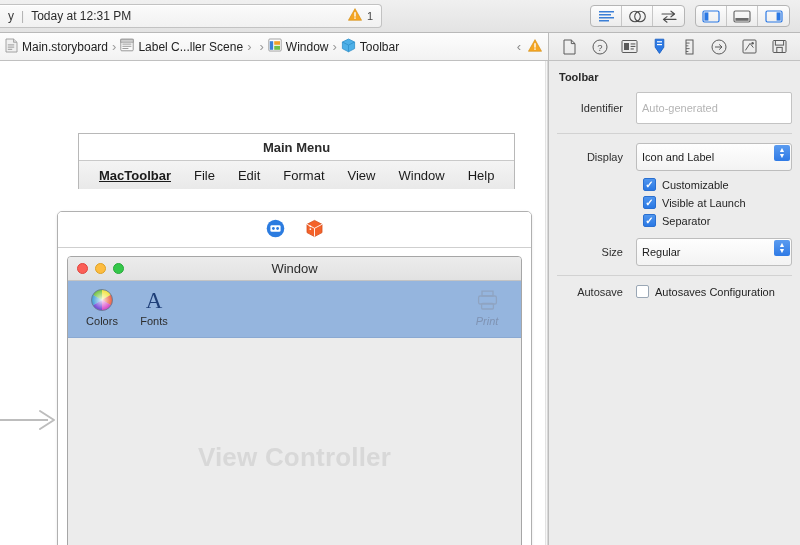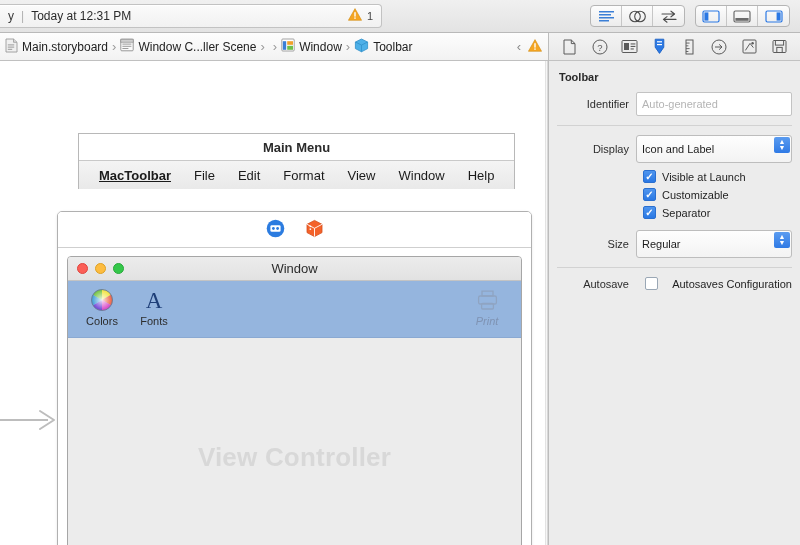--- a/index.html
+++ b/index.html
@@ -155,25 +155,25 @@
   .insp-tabs {
     height: 28px; display:flex; align-items:center; justify-content:space-around;
     background: linear-gradient(180deg,#f3f3f3,#e8e8e8);
     border-bottom: 1px solid #c2c2c2; padding: 0 6px;
   }
   .insp-tab { width: 24px; height: 22px; display:flex; align-items:center; justify-content:center; }
   .insp-body { padding: 8px 8px 0 8px; }
   .insp-section-title { font-size: 11px; font-weight: bold; color:#2a2a2a; margin: 2px 0 9px 2px; }
   .row { display:flex; align-items:center; margin-bottom: 7px; }
   .row-label {
-    width: 79px; text-align: right; padding-right: 7px;
+    width: 79px; text-align: right; padding-right: 13px;
     font-size: 11px; color:#2d2d2d; flex: 0 0 79px;
   }
   .field {
-    flex: 1 1 auto; height: 24px; background:#fff;
+    flex: 1 1 auto; height: 32px; background:#fff;
     border: 1px solid #c3c3c3; border-radius: 2px;
     display:flex; align-items:center; padding: 0 5px;
     font-size: 11px; color:#b4b4b4;
   }
   .popup {
     flex: 1 1 auto; height: 28px; background: linear-gradient(180deg,#fefefe,#f3f3f3);
     border: 1px solid #bdbdbd; border-radius: 3px;
     display:flex; align-items:center; padding: 0 5px;
     font-size: 11px; color:#1c1c1c; position: relative;
   }
@@ -188,21 +188,21 @@
     width: 13px; height: 13px; border-radius: 2px; margin-right: 6px;
     border: 1px solid #9aa7b5; background: #fff; flex: 0 0 13px;
     display:flex; align-items:center; justify-content:center;
   }
   .cbox.on { background: linear-gradient(180deg,#4f95ee,#2a78e4); border-color:#2a6fd0; }
   .cbox.on::after {
     content:"✓"; color:#fff; font-size: 10px; line-height: 10px; font-weight: bold;
   }
   .check-label { font-size: 11px; color:#1f1f1f; }
   .divider { height:1px; background:#d2d2d2; margin: 9px 0 9px 0; }
-  .autosave-row { display:flex; align-items:center;justify-content:space-between; }
+  .autosave-row { display:flex; align-items:center; }
   .autosave-row .cbox { margin-left: 0; }
 </style>
 </head>
 <body>
 
 <div class="app">
 
   <div class="topbar">
     <div class="status-pill">
       <span class="status-trunc">y</span>
@@ -286,21 +286,21 @@
     <div class="crumb">
       <span>
         <svg width="14" height="14" viewBox="0 0 14 14">
             <rect x="0.8" y="1.2" width="12.4" height="11.6" rx="1" fill="#fafafa" stroke="#8d8d8d" stroke-width="0.9"></rect>
             <rect x="0.8" y="1.2" width="12.4" height="3" fill="#cfcfcf" stroke="#8d8d8d" stroke-width="0.7"></rect>
             <rect x="2.4" y="5.6" width="9" height="1" fill="#9c9c9c"></rect>
             <rect x="2.4" y="7.8" width="9" height="1" fill="#9c9c9c"></rect>
             <rect x="2.4" y="10" width="6" height="1" fill="#9c9c9c"></rect>
           </svg>
       </span>
-      <span class="crumb-label">Window C...ller Scene</span>
+      <span class="crumb-label">Label C...ller Scene</span>
     </div>
     <span class="crumb-chev">›</span>
 
     <span class="crumb-chev">›</span>
 
     <div class="crumb">
       <span>
         <svg width="14" height="14" viewBox="0 0 14 14">
             <rect x="0.8" y="1" width="12.4" height="12" rx="1" fill="#fff" stroke="#8d8d8d" stroke-width="0.8"></rect>
             <rect x="1.8" y="3.2" width="3.4" height="8.6" fill="#3b7fd6"></rect>
@@ -525,25 +525,25 @@
           <span>Icon and Label</span>
           <span class="popup-arrow">
             <span>▲</span>
               <span>▼</span>
           </span>
         </div>
       </div>
 
       <div class="check-row">
         <span class="cbox on"></span>
-        <span class="check-label">Visible at Launch</span>
+        <span class="check-label">Customizable</span>
       </div>
       <div class="check-row">
         <span class="cbox on"></span>
-        <span class="check-label">Customizable</span>
+        <span class="check-label">Visible at Launch</span>
       </div>
       <div class="check-row">
         <span class="cbox on"></span>
         <span class="check-label">Separator</span>
       </div>
 
       <div class="row" style="margin-top:11px;">
         <div class="row-label">Size</div>
         <div class="popup">
           <span>Regular</span>

